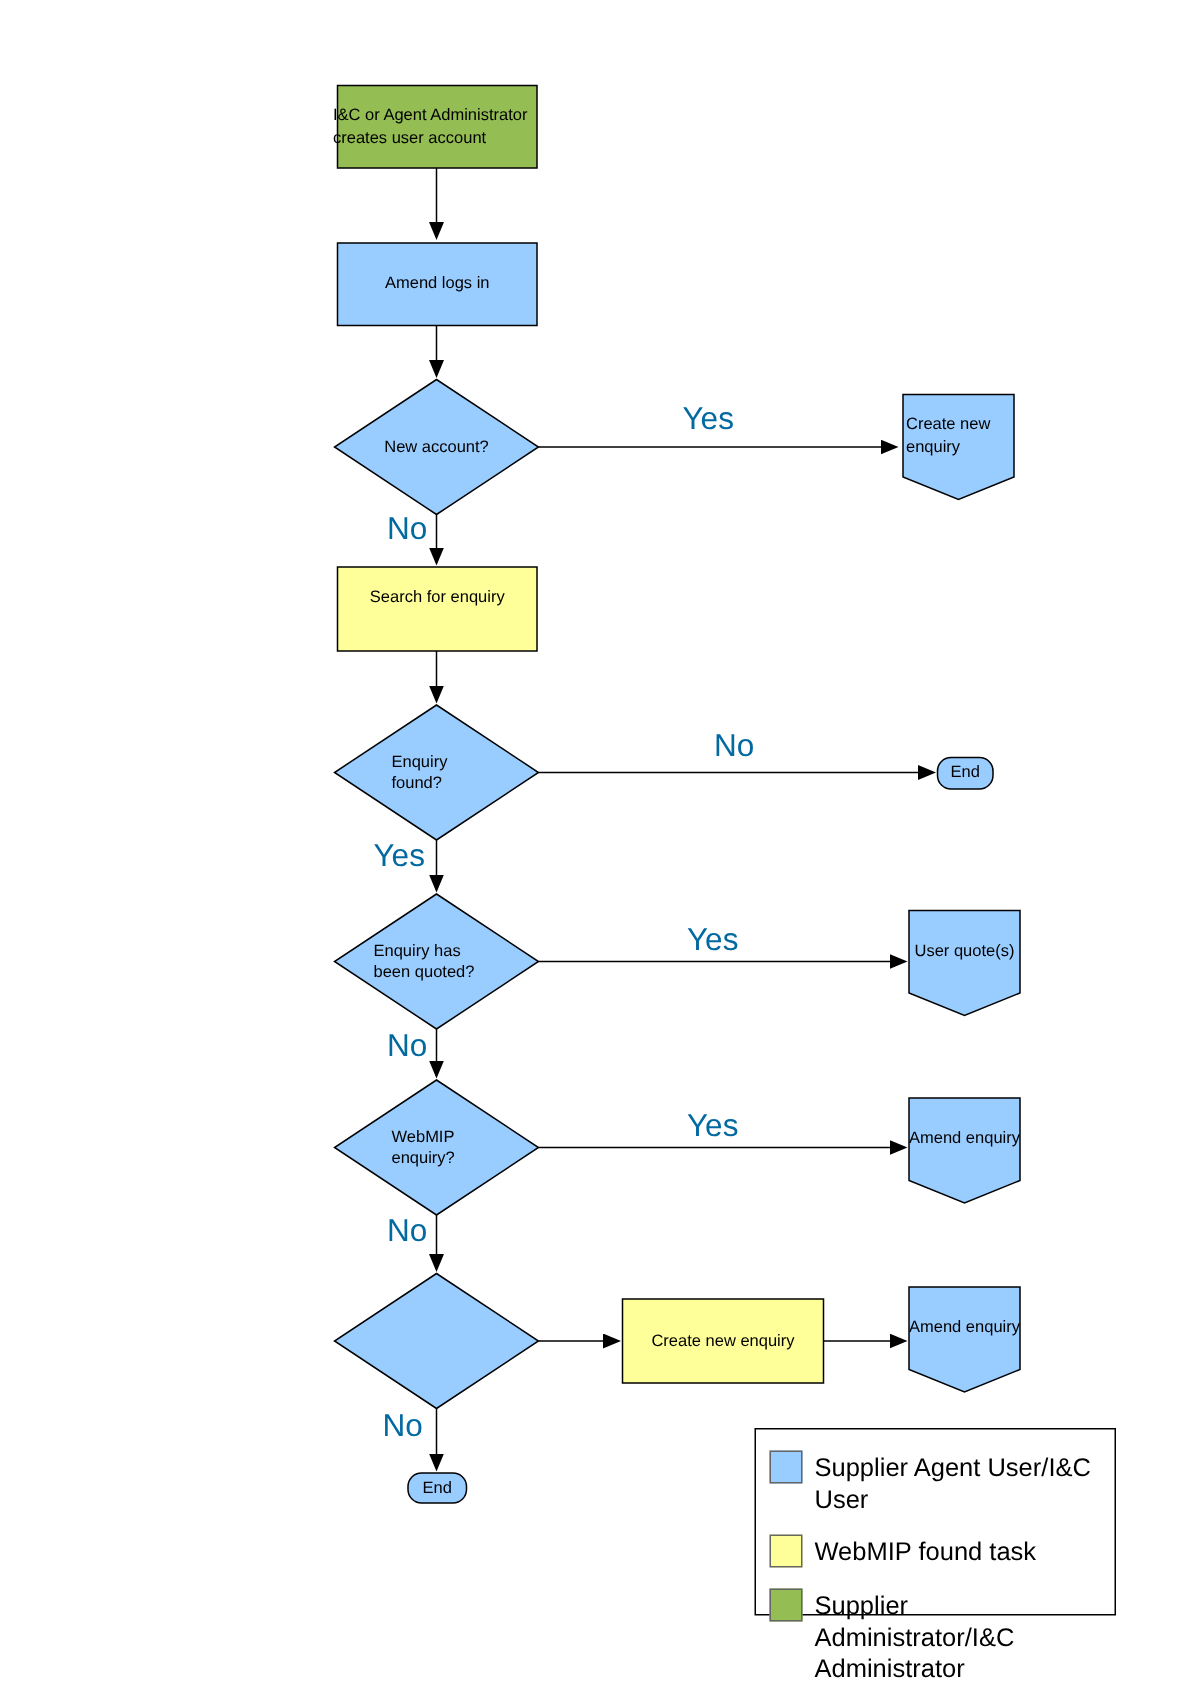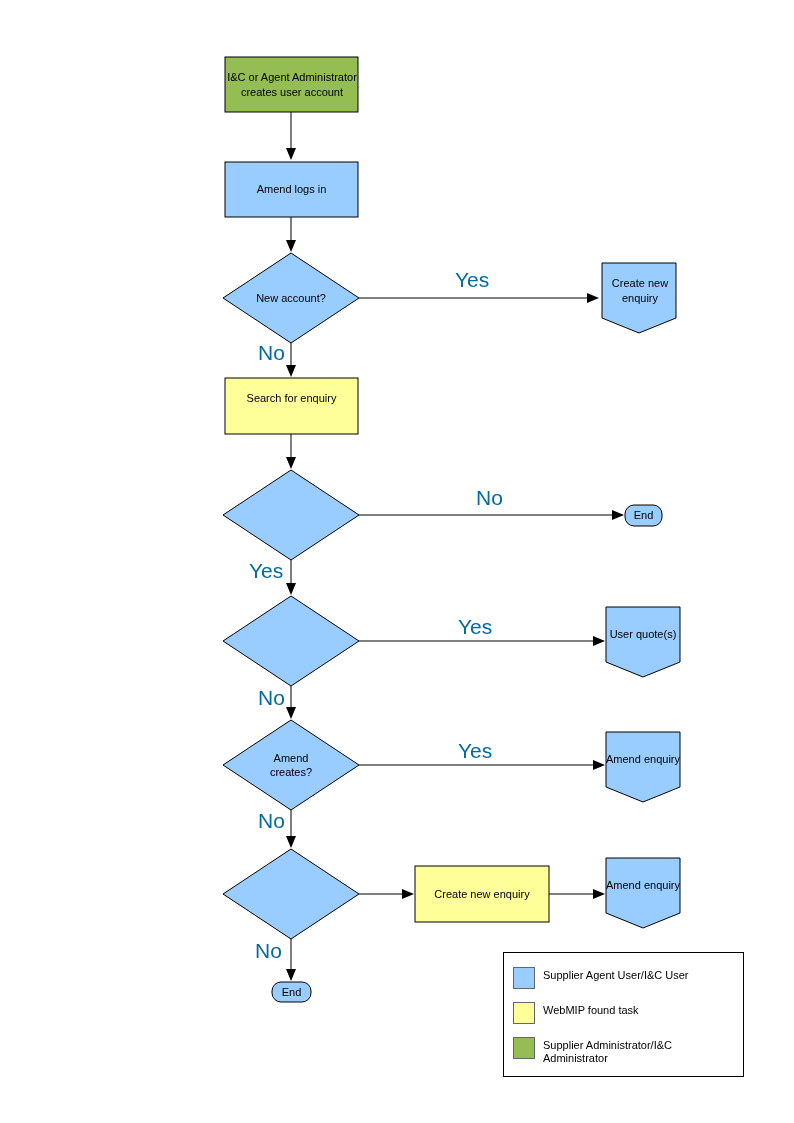--- a/index.html
+++ b/index.html
@@ -15,21 +15,20 @@
   .layer {
     position: absolute;
     left: 0; top: 0;
   }
   
   .slabel {
     position: absolute;
     display: flex;
     align-items: center;
     justify-content: center;
-    text-align: center;
     font-size: 11px;
     line-height: 1.3;
     color: #000;
   }
   
   .elabel {
     position: absolute;
     font-size: 21px;
     line-height: 1.05;
     color: #0369a1;
@@ -77,21 +76,21 @@
     gap: 8px;
     margin-bottom: 13px;
   }
   .swatch {
     width: 22px; height: 22px;
     flex: 0 0 22px;
     border: 1px solid #666;
     box-sizing: border-box;
   }
   .legend-label {
-    font-size: 11px;
+    font-size: 17px;
     line-height: 1.22;
     padding-top: 2px;
     max-width: 188px;
   }
 </style>
 </head>
 <body>
 
 <div class="page">
 
@@ -136,23 +135,25 @@
       <polygon points="606,858 680,858 680,913 643,928 606,913" fill="#99CCFF"></polygon>
       <rect x="272" y="982" width="39" height="20" rx="9" ry="9" fill="#99CCFF"></rect>
     </g>
   </svg>
 
   <div class="slabel" id="lbl-admin">I&amp;C or Agent Administrator creates user account</div>
   <div class="slabel" id="lbl-login">Amend logs in</div>
   <div class="slabel" id="lbl-d-new">New account?</div>
   <div class="slabel" id="lbl-p-create">Create new enquiry</div>
   <div class="slabel" id="lbl-search">Search for enquiry</div>
+  <div class="slabel" id="lbl-d-found">Enquiry found?</div>
   <div class="slabel" id="lbl-end-1">End</div>
+  <div class="slabel" id="lbl-d-quoted">Enquiry has been quoted?</div>
   <div class="slabel" id="lbl-p-viewquotes">User quote(s)</div>
-  <div class="slabel" id="lbl-d-amend">Amend creates?</div>
+  <div class="slabel" id="lbl-d-amend">WebMIP enquiry?</div>
   <div class="slabel" id="lbl-p-amend-1">Amend enquiry</div>
   <div class="slabel" id="lbl-create-task">Create new enquiry</div>
   <div class="slabel" id="lbl-p-amend-2">Amend enquiry</div>
   <div class="slabel" id="lbl-end-2">End</div>
 
   <div class="elabel" id="el-new-yes">Yes</div>
   <div class="elabel" id="el-new-no">No</div>
   <div class="elabel" id="el-found-no">No</div>
   <div class="elabel" id="el-found-yes">Yes</div>
   <div class="elabel" id="el-quoted-yes">Yes</div>

